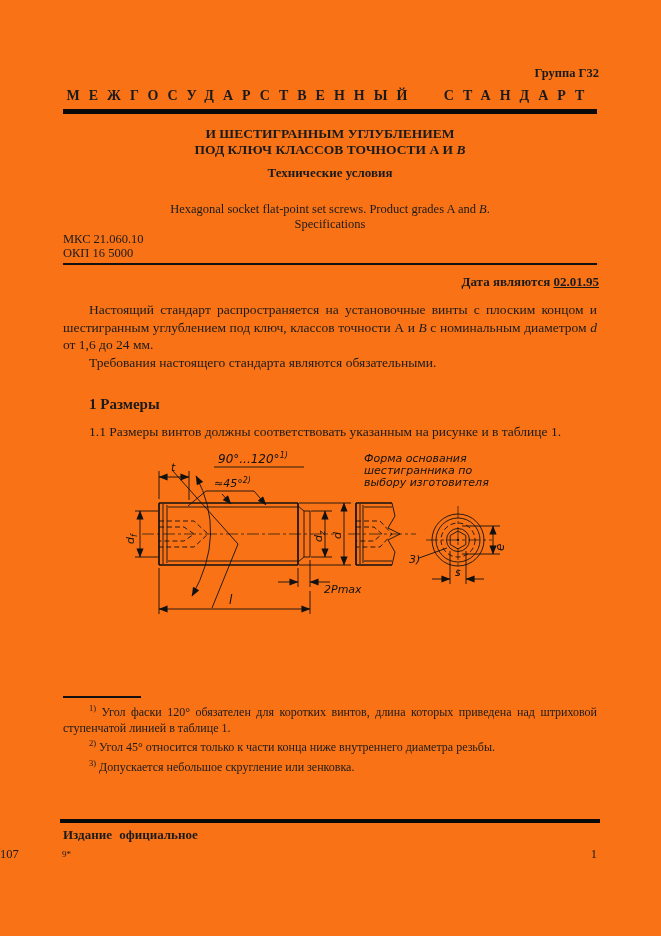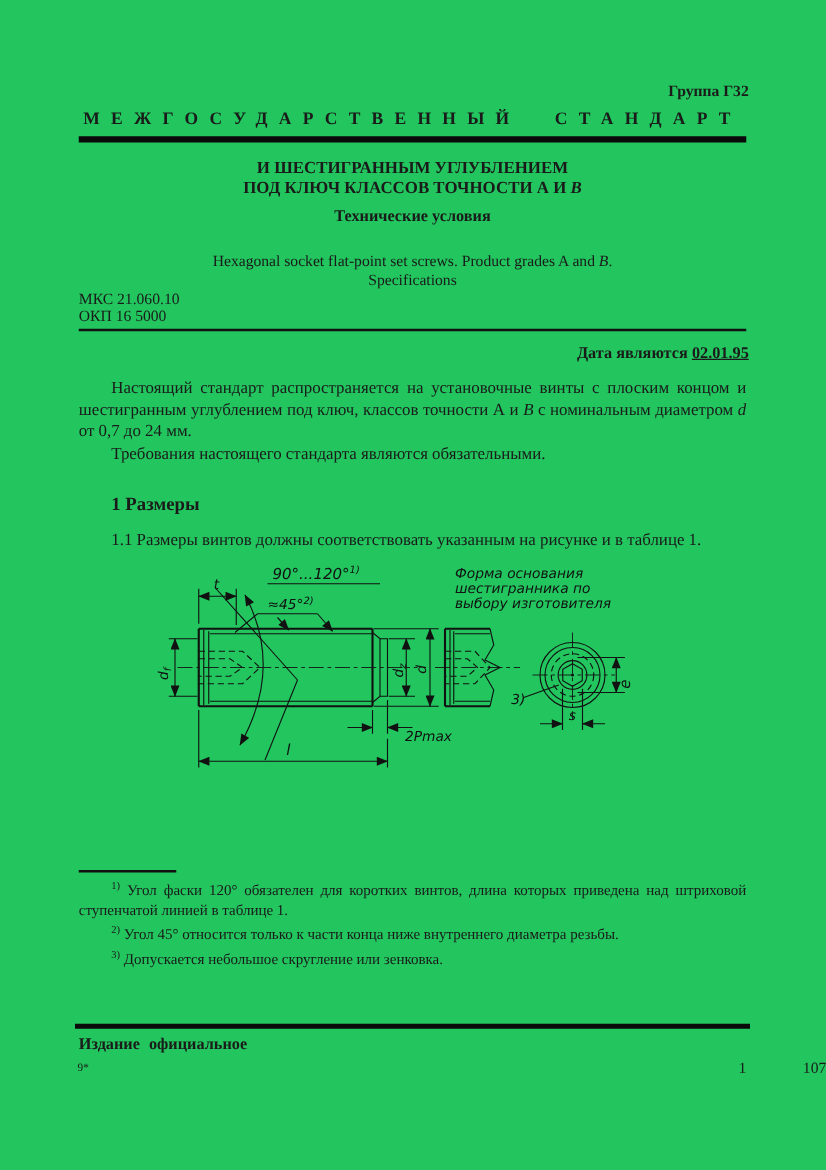--- a/index.html
+++ b/index.html
@@ -1,17 +1,17 @@
 <!DOCTYPE html>
 <html><head>
 <meta charset="utf-8">
 <style>
   html,body{margin:0;padding:0;background:#e8e8e8;}
   .page{
-    position:relative;width:661px;height:936px;background:#22c55e;
+    position:relative;width:661px;height:936px;background:#f97316;
     font-family:"Liberation Serif", serif;color:#1a1a1a;overflow:hidden;
     margin:0 auto;
   }
   .abs{position:absolute;}
   .group{top:66px;right:62px;font-size:12.5px;font-weight:bold;}
   .stdname{top:88px;left:63px;width:534px;font-size:14px;font-weight:bold;
     letter-spacing:9px;word-spacing:15px;white-space:nowrap;text-align:center;}
   .rule-thick{top:109px;left:63px;width:534px;height:5px;background:#0a0a0a;}
   .titleblock{top:126px;left:63px;width:534px;display:flex;}
   .titleblock .left{flex:1;text-align:center;}
@@ -30,21 +30,21 @@
   .h1{top:396px;left:89px;font-size:15px;font-weight:bold;}
   .p11{top:424px;left:63px;width:534px;font-size:13.5px;}
   .p11 p{margin:0;text-indent:26px;}
   .figure{top:450px;left:126px;}
   .fnrule{top:696px;left:63px;width:78px;height:2px;background:#111;}
   .footnotes{top:701px;left:63px;width:534px;font-size:12px;line-height:15.5px;text-align:justify;}
   .footnotes p{margin:0;text-indent:26px;}
   .edrule{top:819px;left:60px;width:540px;height:4px;background:#0a0a0a;}
   .edition{top:827px;left:63px;font-size:13px;font-weight:bold;word-spacing:4px;}
   .sig{top:849px;left:62px;font-size:9px;}
-  .pageno{top:847px;left:0;width:661px;text-align:right;font-size:12.5px;}
+  .pageno{top:847px;left:0;width:661px;text-align:left;font-size:12.5px;}
   .sheetno{top:847px;right:64px;font-size:12.5px;}
   sup{font-size:8.5px;}
   .it{font-style:italic;}
   
   svg .ln{stroke:#111;stroke-width:0.9;fill:none;}
   svg .thick{stroke-width:1.7;}
   svg .dash{stroke-dasharray:5 3;}
   svg .cl{stroke-dasharray:12 3 3 3;stroke-width:0.7;}
   svg .dim{stroke:#111;stroke-width:0.9;fill:none;marker-start:url(#arr);marker-end:url(#arr);}
   svg .ae{marker-end:url(#arr);}
@@ -81,21 +81,21 @@
     <div>ОКП 16 5000</div>
   </div>
   <div class="abs rule-thin"></div>
 
   <div class="abs dateline">
     <span>Дата являются</span>
     <span class="dv">02.01.95</span>
   </div>
 
   <div class="abs bodytext">
-    <p><span>Настоящий стандарт распространяется на установочные винты с плоским концом и шестигранным углублением под ключ, классов точности А и </span><span class="it">В</span><span> с номинальным диаметром </span><span class="it">d</span><span> от 0,7 до 24 мм.</span></p>
+    <p><span>Настоящий стандарт распространяется на установочные винты с плоским концом и шестигранным углублением под ключ, классов точности А и </span><span class="it">В</span><span> с номинальным диаметром </span><span class="it">d</span><span> от 1,6 до 24 мм.</span></p>
     <p>Требования настоящего стандарта являются обязательными.</p>
   </div>
 
   <div class="abs h1">1 Размеры</div>
   <div class="abs p11">
     <p>1.1 Размеры винтов должны соответствовать указанным на рисунке и в таблице 1.</p>
   </div>
 
   <svg class="abs figure" width="420" height="172" viewBox="0 0 420 172">
     <defs>

